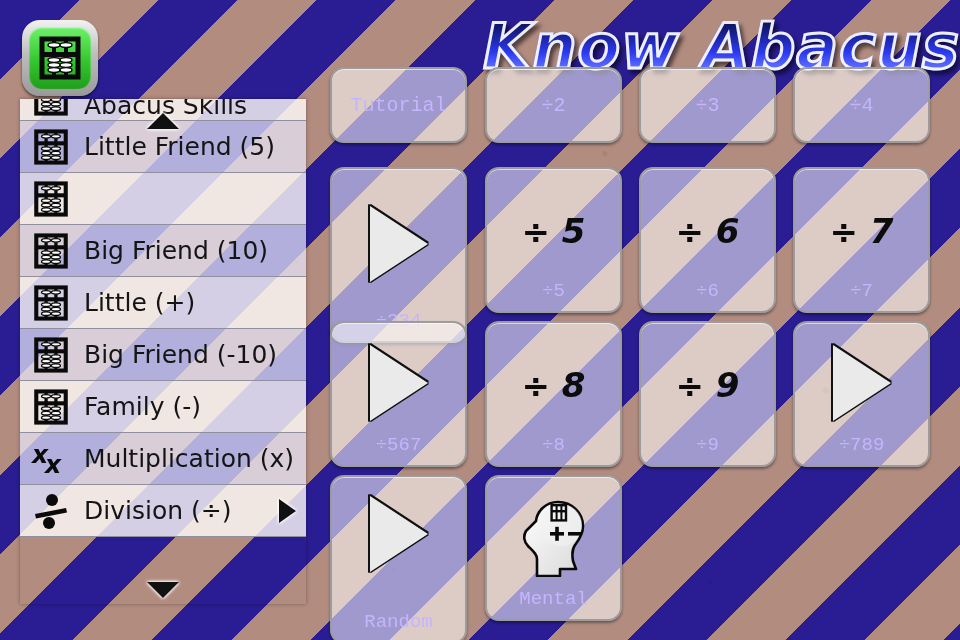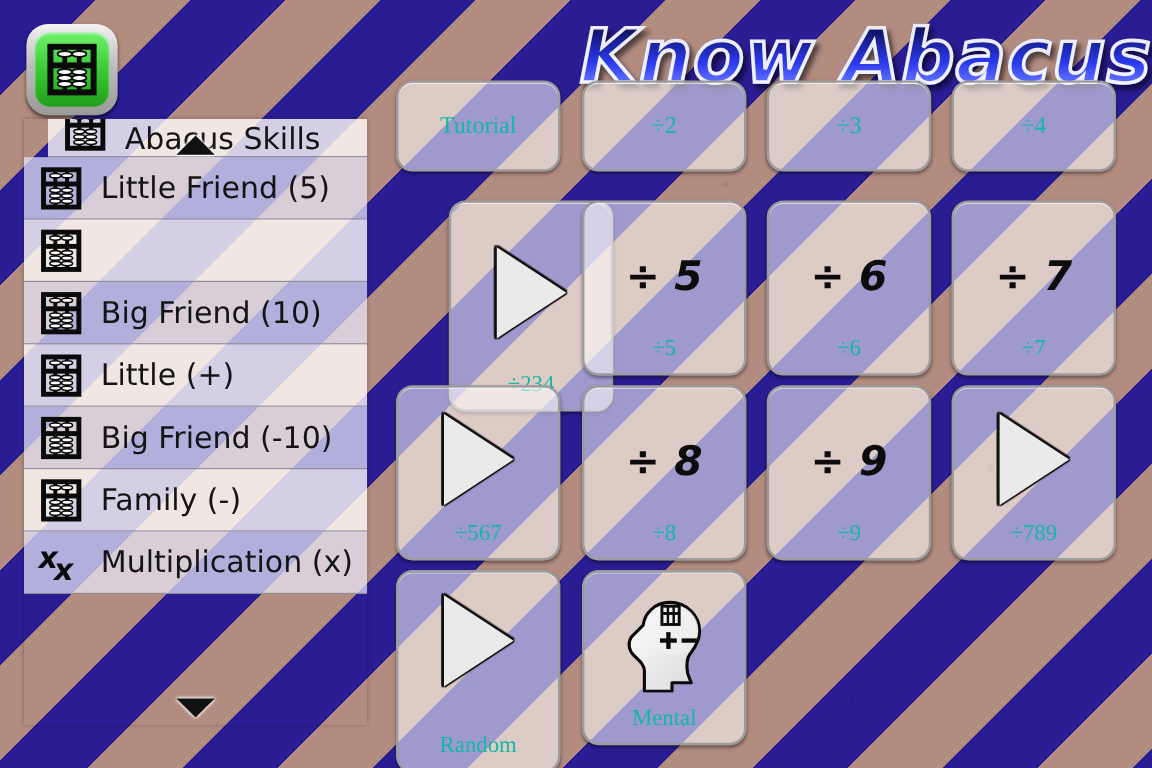--- a/index.html
+++ b/index.html
@@ -63,21 +63,21 @@
     overflow:hidden;
     box-shadow:0 0 4px rgba(0,0,0,.35);
   }
   .row{
     position:relative;height:52px;box-sizing:border-box;
     display:flex;align-items:center;gap:12px;padding-left:10px;
     border-bottom:1px solid #8f8f9e;
     background:rgba(255,252,250,.80);
   }
   .row.alt{background:rgba(232,232,248,.72);}
-  .row:first-child{height:32px;overflow:hidden;align-items:flex-end;margin-left:20px;}
+  .row:first-child{height:22px;overflow:hidden;align-items:flex-end;}
   .row-icon{width:42px;height:44px;flex:0 0 42px;display:flex;align-items:center;justify-content:center;}
   .row-label{
     font-size:25px;color:#141414;white-space:nowrap;
     font-family:"DejaVu Sans", sans-serif;
   }
   .row-chevron{
     position:absolute;right:10px;top:50%;transform:translateY(-50%);
     width:0;height:0;border-left:17px solid #111;
     border-top:12px solid transparent;border-bottom:12px solid transparent;
     filter:drop-shadow(0 0 1.5px #fff) drop-shadow(0 0 1.5px #fff);
@@ -111,22 +111,22 @@
     display:flex;flex-direction:column;align-items:center;justify-content:space-between;
     overflow:hidden;
   }
   .tile .big{
     flex:1;display:flex;align-items:center;justify-content:center;width:100%;
     font-size:34px;font-weight:bold;font-style:italic;color:#0c0c0c;
     font-family:"DejaVu Sans", sans-serif;
     padding-top:12px;box-sizing:border-box;
   }
   .tile .cap{
-    font-size:19px;color:#14b8a6;padding-bottom:9px;
-    font-family:Liberation Serif, serif;
+    font-size:19px;color:#c4b5fd;padding-bottom:9px;
+    font-family:Liberation Mono, monospace;
   }
   .tile.short{justify-content:center;}
   .tile.short .cap{padding-bottom:0;font-size:20px;}
   .play{
     width:0;height:0;
     border-left:58px solid #eaeaea;
     border-top:38px solid transparent;border-bottom:38px solid transparent;
     filter:drop-shadow(1.5px 0 0 #111) drop-shadow(-1.5px 0 0 #111)
            drop-shadow(0 1.5px 0 #111) drop-shadow(0 -1.5px 0 #111);
   }
@@ -295,37 +295,48 @@
     </div>
     <div class="row alt">
       <span class="row-icon">
         <svg width="40" height="40" viewBox="0 0 40 40">
     <text x="1" y="24" font-family="DejaVu Sans, sans-serif" font-size="25" font-weight="bold" font-style="italic" fill="#0a0a0a">x</text>
     <text x="14" y="34" font-family="DejaVu Sans, sans-serif" font-size="25" font-weight="bold" font-style="italic" fill="#0a0a0a">x</text>
   </svg>
       </span>
       <span class="row-label">Multiplication (x)</span>
     </div>
+    <div class="row">
+      <span class="row-icon">
+        <svg width="40" height="40" viewBox="0 0 40 40">
+    <circle cx="21" cy="9" r="6" fill="#0a0a0a"></circle>
+    <circle cx="18" cy="32" r="6" fill="#0a0a0a"></circle>
+    <path d="M4 23 L35 17 L36 21.5 L5 27.5 Z" fill="#0a0a0a"></path>
+  </svg>
+      </span>
+      <span class="row-label">Division (÷)</span>
+      <span class="row-chevron"></span>
+    </div>
     <div id="scroll-up" class="scroll-arrow"></div>
     <div id="scroll-down" class="scroll-arrow"></div>
   </div>
 <div id="grid">
     <div class="tile short" style="left: 0px; top: -32px; width: 137px; height: 76px;">
       <div class="cap">Tutorial</div>
     </div>
     <div class="tile short" style="left: 155px; top: -32px; width: 137px; height: 76px;">
       <div class="cap">÷2</div>
     </div>
     <div class="tile short" style="left: 309px; top: -32px; width: 137px; height: 76px;">
       <div class="cap">÷3</div>
     </div>
     <div class="tile short" style="left: 463px; top: -32px; width: 137px; height: 76px;">
       <div class="cap">÷4</div>
     </div>
-    <div class="tile" style="left: 0px; top: 68px; width: 137px; height: 176px; margin-left: 44px;">
+    <div class="tile" style="left: 0px; top: 68px; width: 137px; height: 176px;">
       <div class="playwrap">
         <div class="play"></div>
       </div>
       <div class="cap">÷234</div>
     </div>
     <div class="tile" style="left: 155px; top: 68px; width: 137px; height: 146px;">
       <div class="big">÷ 5</div>
       <div class="cap">÷5</div>
     </div>
     <div class="tile" style="left: 309px; top: 68px; width: 137px; height: 146px;">

